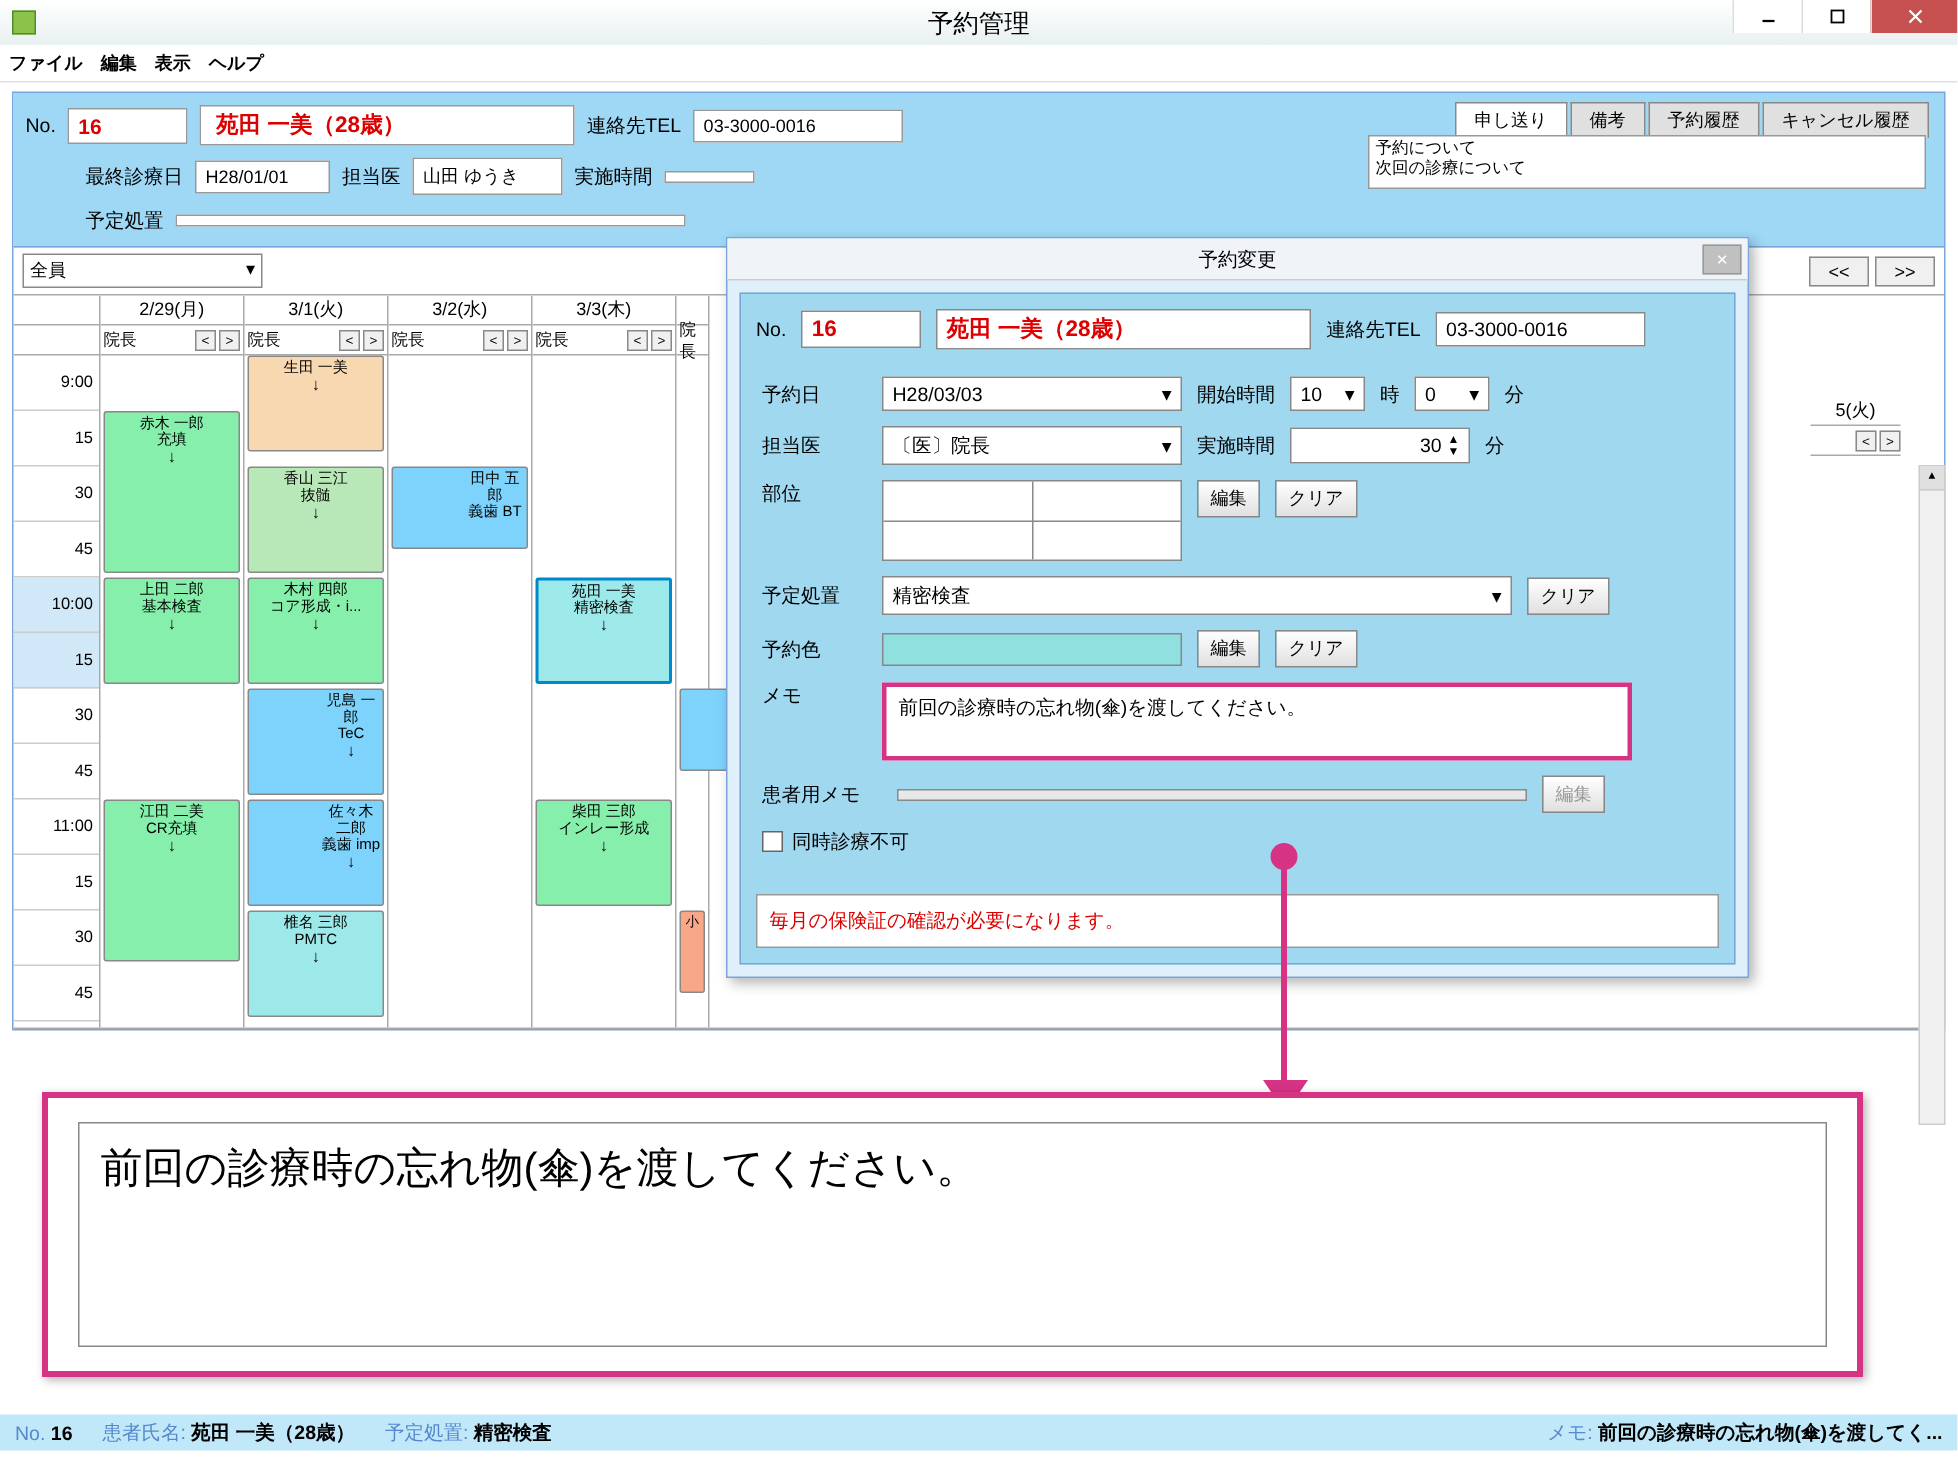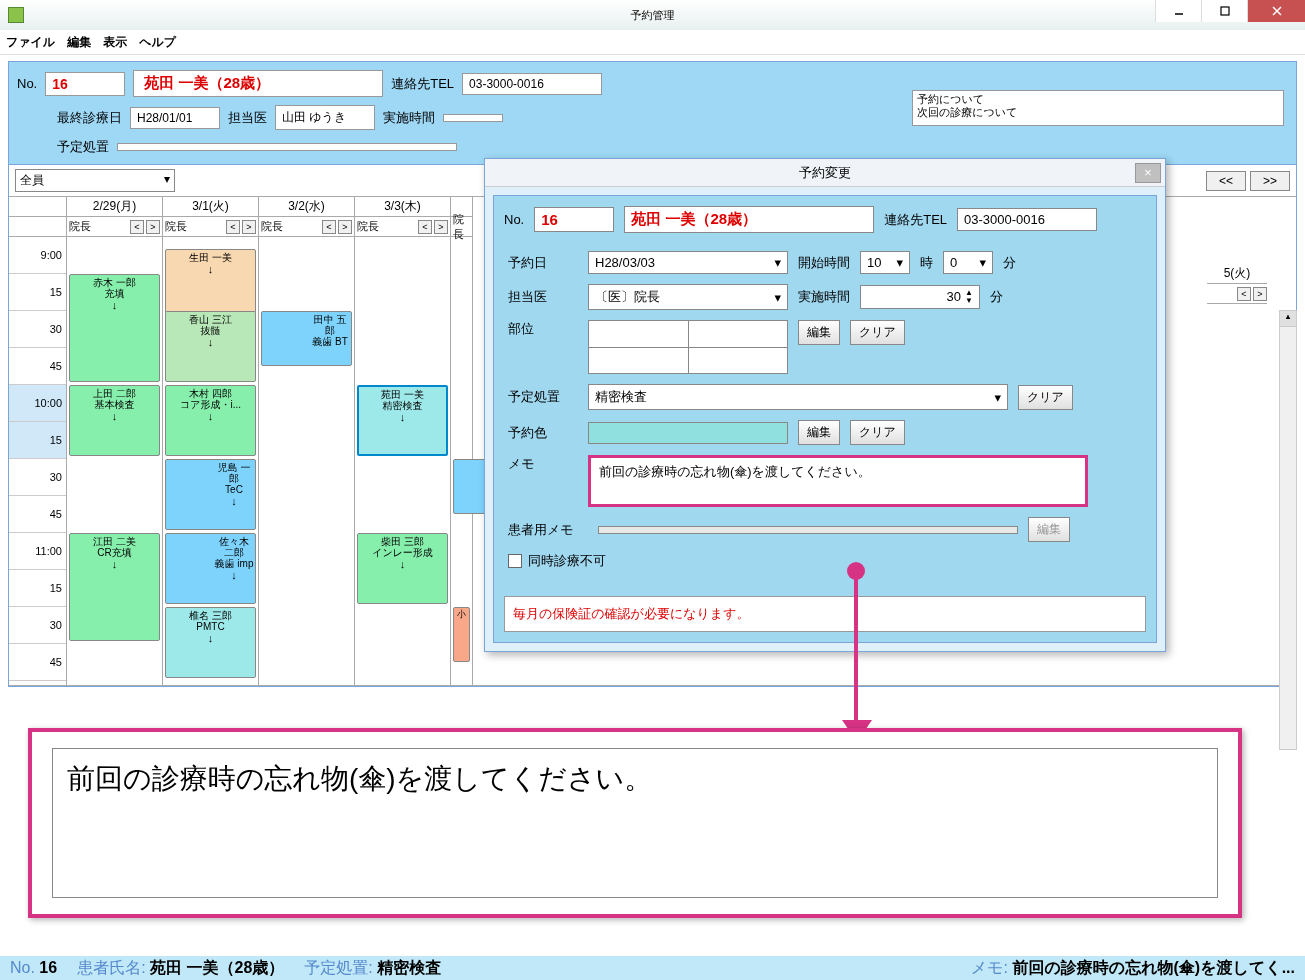--- a/index.html
+++ b/index.html
@@ -1,21 +1,21 @@
 <!DOCTYPE html>
 <html><head>
 <meta charset="utf-8">
 <style>
 * { box-sizing: border-box; margin: 0; padding: 0; }
 body { font-family: "MS PGothic", "Meiryo", sans-serif; font-size: 12px; background: #fff; overflow: hidden; width: 1305px; height: 980px; position: relative; }
 
 
 .titlebar { height: 30px; background: linear-gradient(#ffffff, #e8f0f0); display: flex; align-items: center; padding: 0 0 0 8px; position: relative; }
 .titlebar .icon { width: 16px; height: 16px; background: #8bc34a; border: 1px solid #558b2f; margin-right: 8px; }
-.titlebar .title { position: absolute; left: 50%; transform: translateX(-50%); font-size: 11px; font-family: Liberation Mono, monospace; }
+.titlebar .title { position: absolute; left: 50%; transform: translateX(-50%); font-size: 17px; font-family: Liberation Mono, monospace; }
 .titleright { position: absolute; right: 0; top: 0; display: flex; }
 .titleright .tbtn { width: 46px; height: 22px; display: flex; align-items: center; justify-content: center; background: #fff; border-left: 1px solid #ddd; cursor: pointer; }
 .titleright .tbtn.close { background: #c75050; color: #fff; width: 58px; }
 .titleright .tbtn svg { width: 10px; height: 10px; }
 
 
 .menubar { height: 24px; display: flex; align-items: center; padding: 12px 6px; gap: 12px; border-bottom: 1px solid #e0e0e0; font-weight: bold; }
 .menubar span { cursor: pointer; font-size: 12px; }
 
 
@@ -84,21 +84,21 @@
 
 .bigmemo { position: absolute; left: 28px; top: 728px; width: 1214px; height: 190px; border: 4px solid #d63384; background: #fff; padding: 16px 20px; font-size: 28px; line-height: 1.4; box-shadow: 2px 2px 6px rgba(0,0,0,.3); }
 .bigmemo-inner { border: 1px solid #888; height: 100%; padding: 10px 14px; background: #fff; }
 
 
 .arrow-line { position: absolute; left: 854px; top: 568px; width: 4px; height: 164px; background: #d63384; }
 .arrow-head { position: absolute; left: 842px; top: 720px; width: 0; height: 0; border-left: 15px solid transparent; border-right: 15px solid transparent; border-top: 22px solid #d63384; }
 .arrow-dot { position: absolute; left: 847px; top: 562px; width: 18px; height: 18px; border-radius: 50%; background: #d63384; }
 
 
-.statusbar { position: absolute; bottom: 0; left: 0; right: 0; height: 22px; background: #c0e8f8; display: flex; align-items: center; padding: 12px 10px; gap: 20px; font-size: 16px; }
+.statusbar { position: absolute; bottom: 13px; left: 0; right: 0; height: 22px; background: #c0e8f8; display: flex; align-items: center; padding: 12px 10px; gap: 20px; font-size: 13px; }
 .statusbar .sno { color: #5588cc; }
 .statusbar b { color: #000; }
 </style>
 </head>
 <body>
 
 <div class="titlebar">
   <div class="icon"></div>
   <div class="title">予約管理</div>
   <div class="titleright">
@@ -143,20 +143,26 @@
         <span class="ph-label">最終診療日</span>
         <div class="ph-field" style="width:90px">H28/01/01</div>
         <span class="ph-label">担当医</span>
         <div class="ph-field" style="width:100px">山田 ゆうき</div>
         <span class="ph-label">実施時間</span>
         <div class="ph-field" style="width:60px"></div>
       </div>
       <div class="ph-row" style="margin-left:40px">
         <span class="ph-label">予定処置</span>
         <div class="ph-field" style="width:340px"></div>
+      </div>
+      <div class="tabs">
+        <div class="tab active">申し送り</div>
+        <div class="tab">備考</div>
+        <div class="tab">予約履歴</div>
+        <div class="tab">キャンセル履歴</div>
       </div>
       <div class="notes">
         <div>予約について</div>
         <div>次回の診療について</div>
       </div>
     </div>
 
     <div class="toolbar-row">
       <div class="select">
         <span>全員</span>
@@ -203,21 +209,21 @@
 
       <div class="daycol">
         <div class="daterow">3/1(火)</div>
         <div class="hdrrow">
             <span>院長</span>
             <span style="flex:1"></span>
             <span class="mini">&lt;</span>
             <span class="mini">&gt;</span>
           </div>
         <div class="grid">
-          <div class="appt c-peach" style="top:12px;height:64px"><span>生田 一美</span><br><span class="arrow">↓</span></div>
+          <div class="appt c-peach" style="top:0;height:64px"><span>生田 一美</span><br><span class="arrow">↓</span></div>
           <div class="appt c-lgreen" style="top:74px;height:71px"><span>香山 三江<br>抜髄</span><br><span class="arrow">↓</span></div>
           <div class="appt c-green" style="top:148px;height:71px"><span>木村 四郎<br>コア形成・i...</span><br><span class="arrow">↓</span></div>
           <div class="appt c-yellow" style="top:222px;height:71px"><span>児島 一郎<br>TeC</span><br><span class="arrow">↓</span></div>
           <div class="appt c-yellow" style="top:296px;height:71px"><span>佐々木 二郎<br>義歯 imp</span><br><span class="arrow">↓</span></div>
           <div class="appt c-cyan" style="top:370px;height:71px"><span>椎名 三郎<br>PMTC</span><br><span class="arrow">↓</span></div>
         </div>
       </div>
 
       <div class="daycol">
         <div class="daterow">3/2(水)</div>

